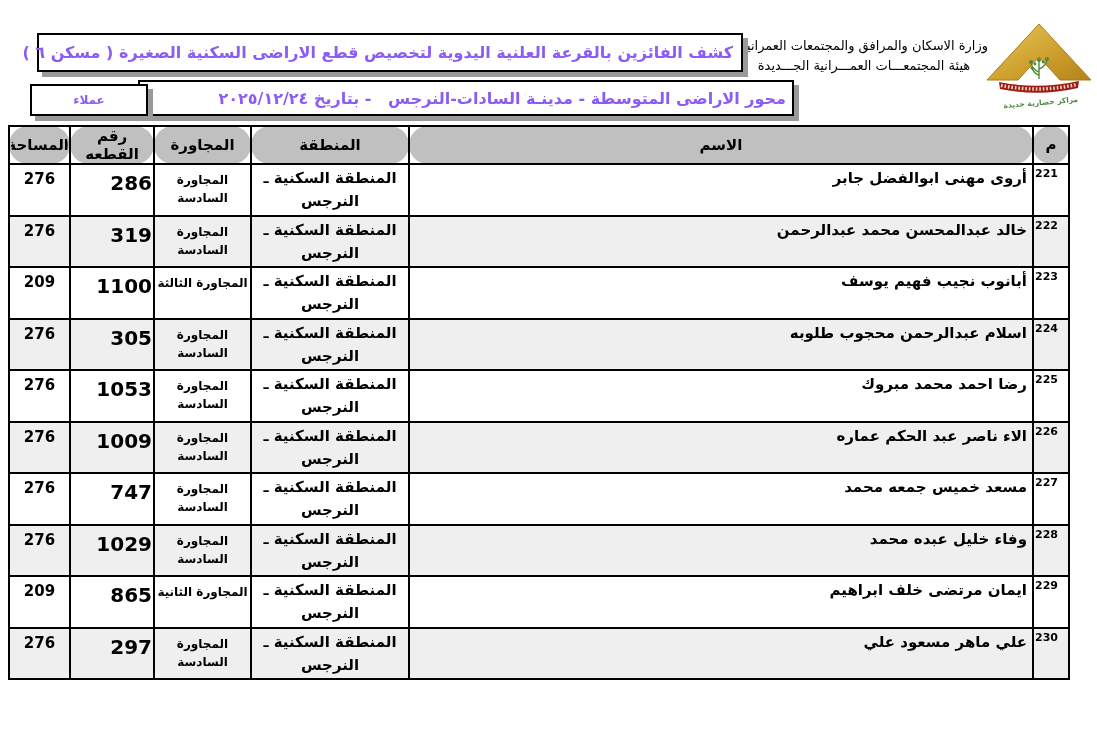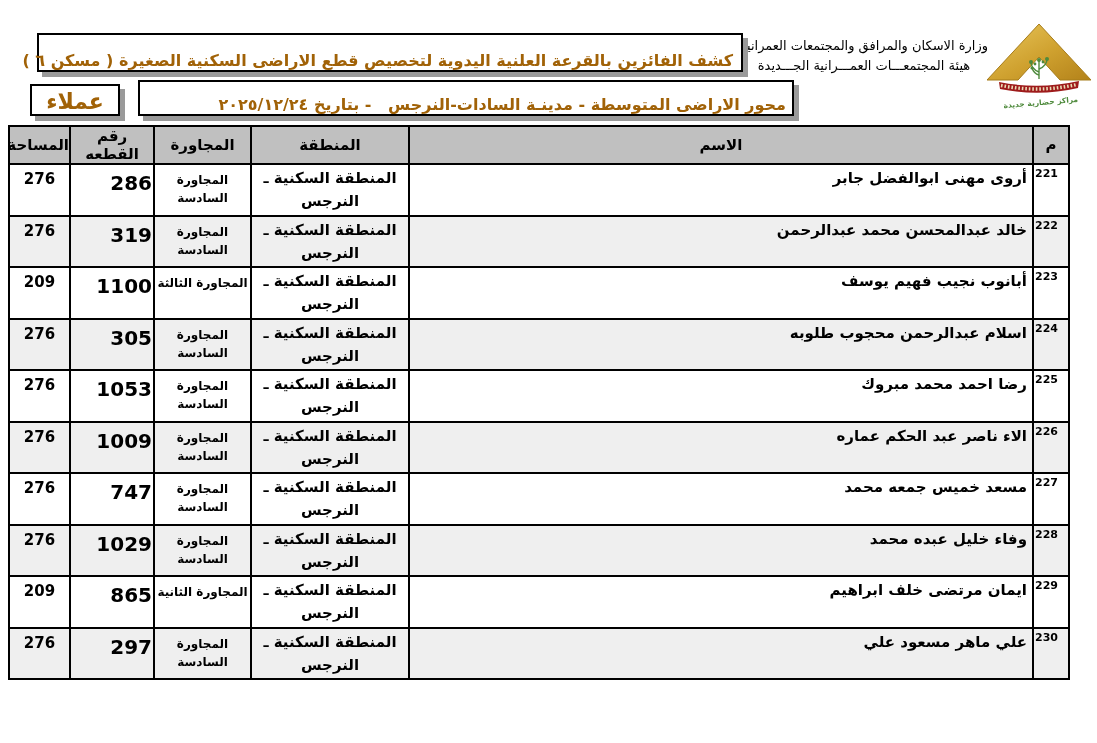--- a/index.html
+++ b/index.html
@@ -36,24 +36,24 @@
     font-size: 13px;
     line-height: 1.5;
     color: #000;
   }
   .shadow-box {
     position: absolute;
     border: 2px solid #000;
     background: #fff;
     box-shadow: 5px 5px 0 #9a9a9a;
     display: flex;
-    align-items: flex-end;
+    align-items: center;
     direction: rtl;
     font-weight: bold;
-    color: #a16207;
+    color: #8b5cf6;
     box-sizing: border-box;
   }
   .title-box {
     left: 37px;
     top: 33px;
     width: 706px;
     height: 39px;
     font-size: 16px;
     padding-right: 8px;
     white-space: nowrap;
@@ -63,23 +63,23 @@
     top: 80px;
     width: 656px;
     height: 36px;
     font-size: 16px;
     padding-right: 6px;
     white-space: pre;
   }
   .customer-box {
     left: 30px;
     top: 84px;
-    width: 90px;
+    width: 118px;
     height: 32px;
-    font-size: 22px;
+    font-size: 12px;
     justify-content: center;
   }
   
   table.list {
     position: absolute;
     left: 8px;
     top: 125px;
     width: 1060px;
     border-collapse: collapse;
     table-layout: fixed;
@@ -91,20 +91,21 @@
     border: 2px solid #000;
     overflow: hidden;
   }
   table.list thead th {
     background: #c0c0c0;
     height: 28px;
     font-size: 15px;
     text-align: center;
     vertical-align: middle;
     padding: 0;
+    border-radius: 19px;
   }
   table.list tbody tr { height: 50px; background: #ffffff; }
   table.list tbody tr:nth-child(even) { background: #efefef; }
   .c-serial   { text-align: left;   vertical-align: top; font-size: 11px; padding: 2px 1px 0 1px; }
   .c-name     { text-align: right;  vertical-align: top; font-size: 15px; padding: 4px 5px 0 0; }
   .c-region   { text-align: center; vertical-align: top; font-size: 15px; padding-top: 2px; white-space: pre-line; line-height: 1.55; }
   .c-adjacent { text-align: center; vertical-align: top; font-size: 12px; padding-top: 6px; white-space: pre-line; line-height: 1.5; }
   .c-plot     { text-align: right; vertical-align: top; font-size: 20px; padding-top: 6px; }
   .c-area     { text-align: center; vertical-align: top; font-size: 15px; padding-top: 5px; }
 </style>

